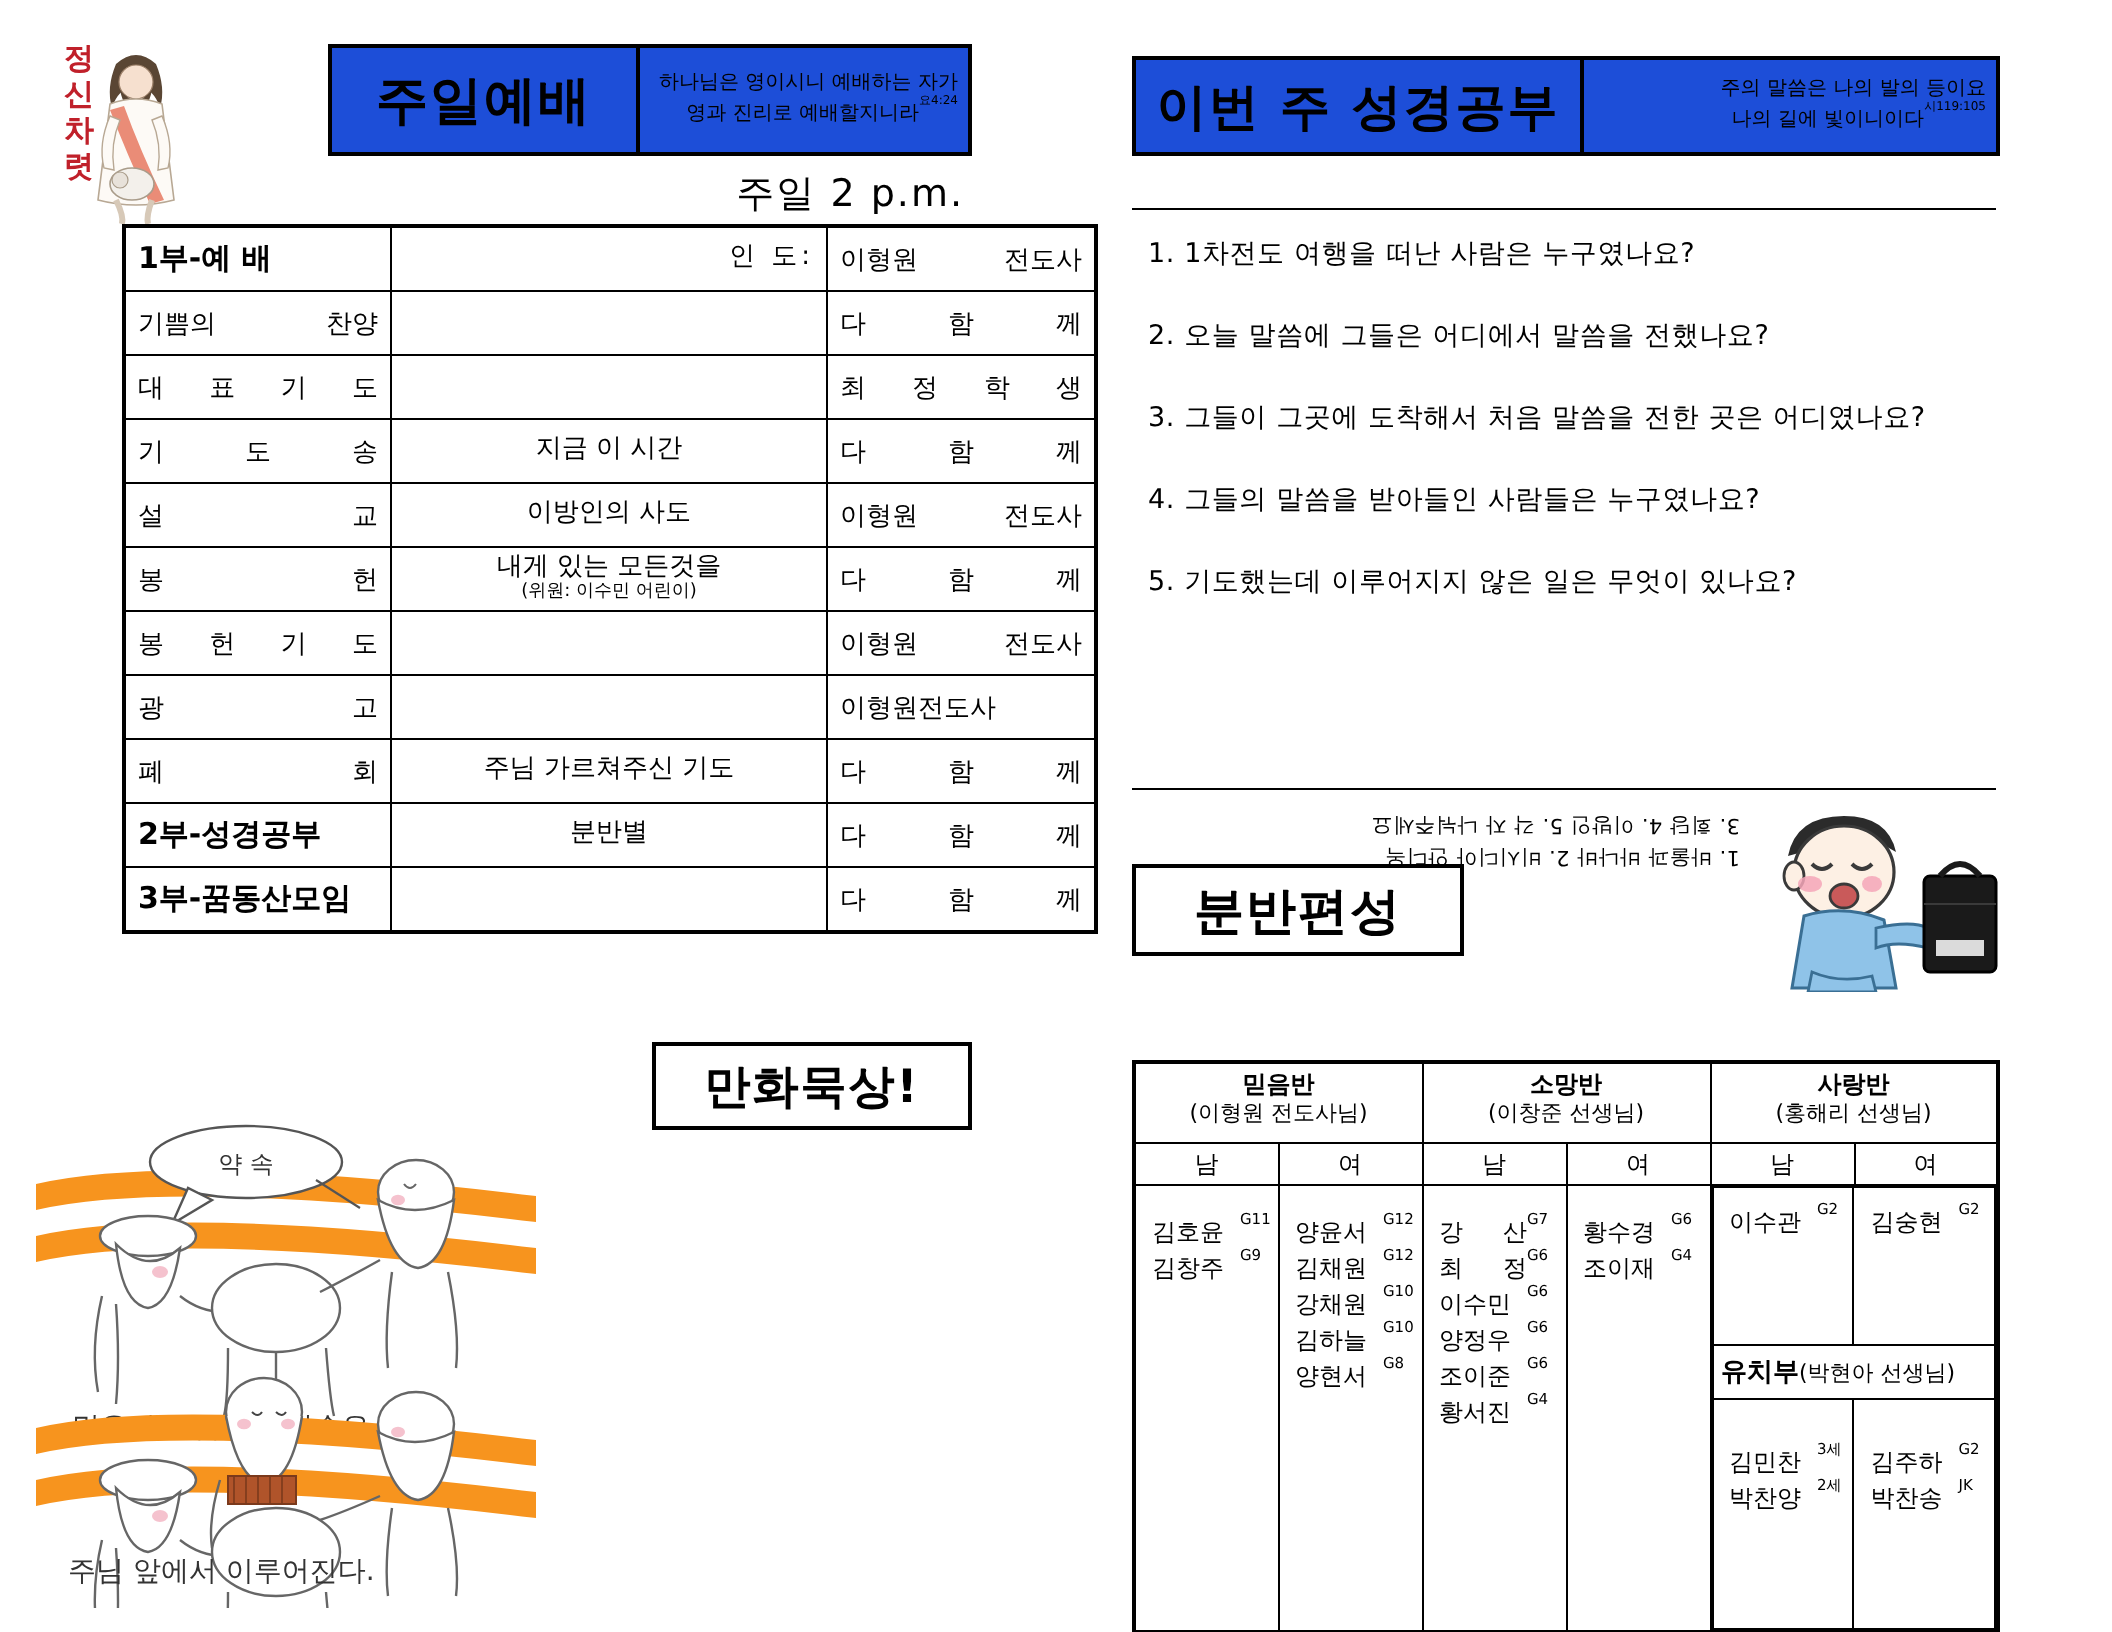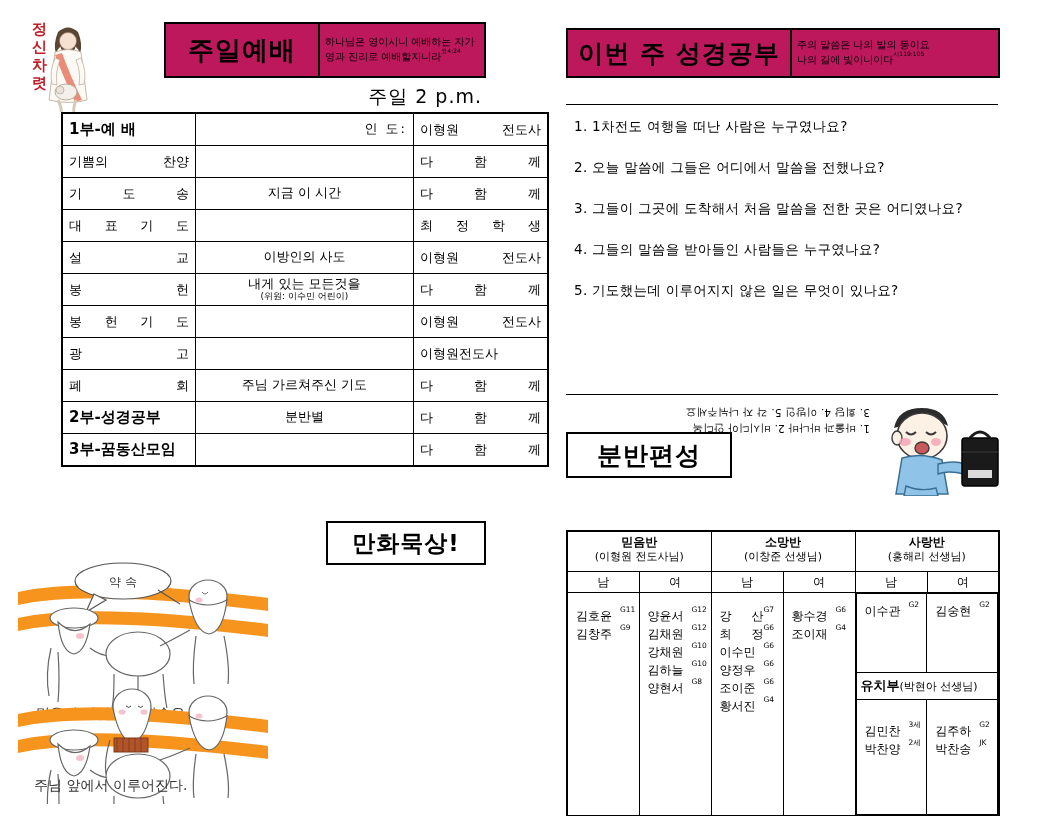--- a/index.html
+++ b/index.html
@@ -22,39 +22,40 @@
   
   #jesus-illus {
     left: 22px; top: 14px; width: 86px; height: 100px;
   }
   #jesus-illus svg { display: block; }
 
   .title-box {
     border: 2px solid #000;
     display: flex;
     align-items: stretch;
-    background: #be185d;
+    background: #1d4ed8;
   }
   .title-box .main-title {
     font-weight: bold;
     letter-spacing: 1px;
     display: flex;
     align-items: center;
     justify-content: center;
     white-space: nowrap;
   }
   .title-box .verse {
     border-left: 2px solid #000;
     display: flex;
     flex-direction: column;
     justify-content: center;
     padding: 2px 5px;
     font-size: 10px;
     line-height: 1.45;
     white-space: nowrap;
+    text-align: right;
   }
   .verse .ref {
     font-size: 6px;
     vertical-align: super;
     position: relative;
     top: -3px;
     letter-spacing: 0;
   }
 
   #worship-title-box {
@@ -304,28 +305,28 @@
         <td class="c-item strong">1부-예 배</td>
         <td class="c-detail right"><span>인 도:</span></td>
         <td class="c-person">이형원 전도사</td>
       </tr>
       <tr>
         <td class="c-item">기쁨의 찬양</td>
         <td class="c-detail"><span></span></td>
         <td class="c-person">다 함 께</td>
       </tr>
       <tr>
+        <td class="c-item">대 표 기 도</td>
+        <td class="c-detail"><span></span></td>
+        <td class="c-person">최 정 학 생</td>
+      </tr>
+      <tr>
         <td class="c-item">기 도 송</td>
         <td class="c-detail"><span>지금 이 시간</span></td>
         <td class="c-person">다 함 께</td>
-      </tr>
-      <tr>
-        <td class="c-item">대 표 기 도</td>
-        <td class="c-detail"><span></span></td>
-        <td class="c-person">최 정 학 생</td>
       </tr>
       <tr>
         <td class="c-item">설 교</td>
         <td class="c-detail"><span>이방인의 사도</span></td>
         <td class="c-person">이형원 전도사</td>
       </tr>
       <tr>
         <td class="c-item">봉 헌</td>
         <td class="c-detail"><span>내게 있는 모든것을</span><span class="sub-note">(위원: 이수민 어린이)</span></td>
         <td class="c-person">다 함 께</td>

